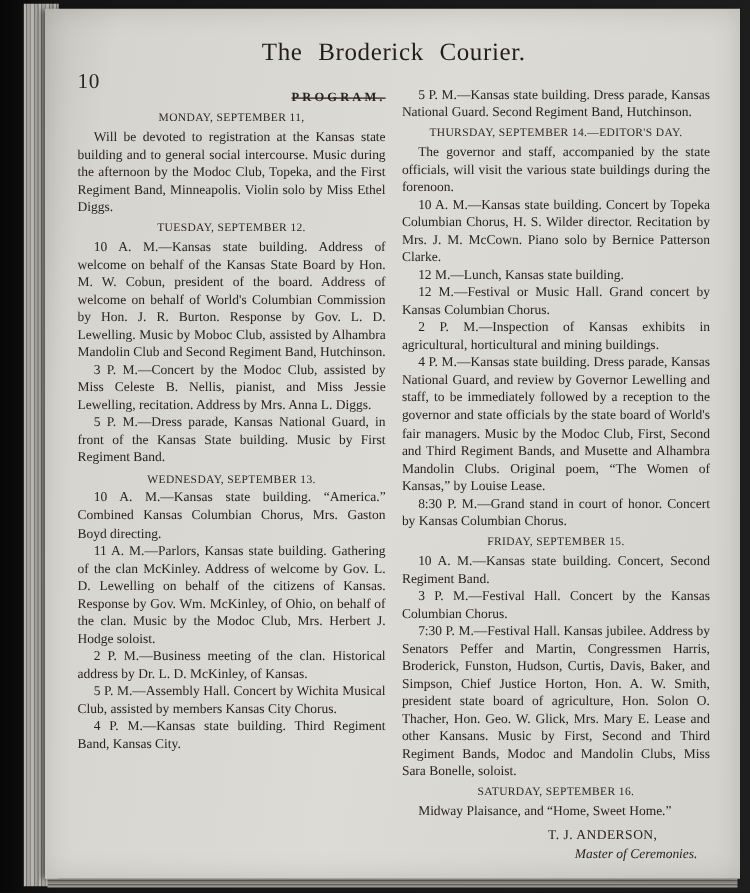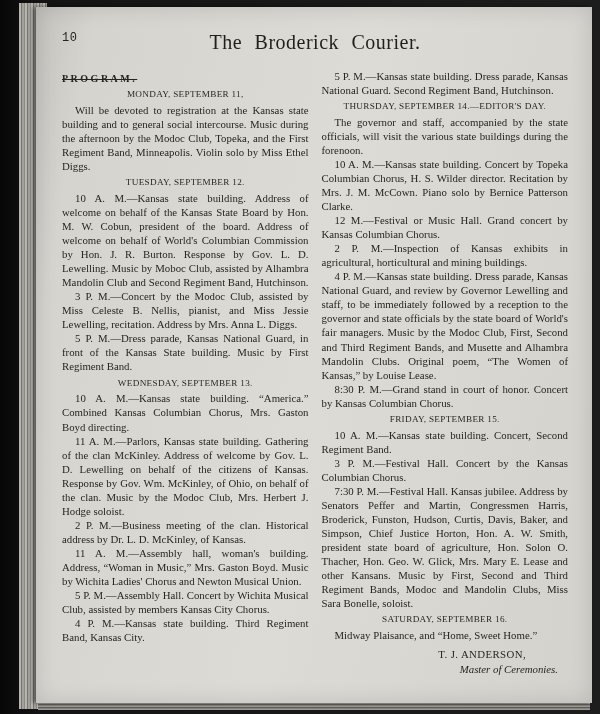--- a/index.html
+++ b/index.html
@@ -25,32 +25,32 @@
       #9b9994 0 1px, #5f5d58 1px 2px, #84827d 2px 3px);
   }
   .page {
     position:absolute; left:36px; top:7px; right:8px; bottom:11px;
     background:linear-gradient(100deg,#c5c3be 0,#d6d4cf 9%,#dddbd6 50%,#d4d2cd 100%);
     box-shadow:-3px 0 4px rgba(0,0,0,.45), inset 0 0 22px rgba(0,0,0,.13);
     padding:24px 24px 6px 26px;
     color:#28251f;
   }
   .page-header { position:relative; height:30px; margin-bottom:8px; }
-  .pageno { position:absolute; left:0; top:0; font-size:12px; letter-spacing:.5px;font-family:Liberation Mono, monospace; }
+  .pageno { position:absolute; left:0; top:24px; font-size:17px; letter-spacing:.5px; }
   .masthead {
     text-align:center; font-weight:normal; font-size:20px;
     word-spacing:7px; letter-spacing:.5px; color:#221f1a;
   }
   .columns { display:flex; gap:13px; }
   .col { flex:1; min-width:0; font-size:10.8px; line-height:1.3; text-align:justify; }
   .article-title {
     font-size:11px; font-weight:bold; text-align:center;
     line-height:1.3; margin:0 4px 4px;
   }
-  .program-row { text-align:left; margin:2px 0 2px; }
+  .program-row { text-align:right; margin:2px 0 2px; }
   .program {
     font-weight:bold; font-size:10px; letter-spacing:2.5px;
     text-decoration:line-through;
   }
   .day { text-align:center; font-size:9.2px; letter-spacing:.3px; margin:4px 0 2px; color:#2b2822; }
   .para { text-indent:13px; }
   .sign { text-align:right; padding-right:42px; margin-top:5px; letter-spacing:.4px; }
   .sign-italic { text-align:right; padding-right:10px; margin-top:1px; font-style:italic; }
 </style>
 </head>
@@ -76,30 +76,30 @@
         <p class="day">MONDAY, SEPTEMBER 11,</p>
         <p class="para">Will be devoted to registration at the Kansas state building and to general social intercourse. Music during the afternoon by the Modoc Club, Topeka, and the First Regiment Band, Minneapolis. Violin solo by Miss Ethel Diggs.</p>
         <p class="day">TUESDAY, SEPTEMBER 12.</p>
         <p class="para">10 A. M.—Kansas state building. Address of welcome on behalf of the Kansas State Board by Hon. M. W. Cobun, president of the board. Address of welcome on behalf of World's Columbian Commission by Hon. J. R. Burton. Response by Gov. L. D. Lewelling. Music by Moboc Club, assisted by Alhambra Mandolin Club and Second Regiment Band, Hutchinson.</p>
         <p class="para">3 P. M.—Concert by the Modoc Club, assisted by Miss Celeste B. Nellis, pianist, and Miss Jessie Lewelling, recitation. Address by Mrs. Anna L. Diggs.</p>
         <p class="para">5 P. M.—Dress parade, Kansas National Guard, in front of the Kansas State building. Music by First Regiment Band.</p>
         <p class="day">WEDNESDAY, SEPTEMBER 13.</p>
         <p class="para">10 A. M.—Kansas state building. “America.” Combined Kansas Columbian Chorus, Mrs. Gaston Boyd directing.</p>
         <p class="para">11 A. M.—Parlors, Kansas state building. Gathering of the clan McKinley. Address of welcome by Gov. L. D. Lewelling on behalf of the citizens of Kansas. Response by Gov. Wm. McKinley, of Ohio, on behalf of the clan. Music by the Modoc Club, Mrs. Herbert J. Hodge soloist.</p>
         <p class="para">2 P. M.—Business meeting of the clan. Historical address by Dr. L. D. McKinley, of Kansas.</p>
-        <p class="para">11 A. M.—Assembly hall, woman's building. Address, “Woman in Music,” Mrs. Gaston Boyd. Music by Wichita Ladies' Chorus and Newton Musical Union.</p>
         <p class="para">5 P. M.—Assembly Hall. Concert by Wichita Musical Club, assisted by members Kansas City Chorus.</p>
         <p class="para">4 P. M.—Kansas state building. Third Regiment Band, Kansas City.</p>
       </div>
 
       <div class="col">
         <p class="para">5 P. M.—Kansas state building. Dress parade, Kansas National Guard. Second Regiment Band, Hutchinson.</p>
         <p class="day">THURSDAY, SEPTEMBER 14.—EDITOR'S DAY.</p>
         <p class="para">The governor and staff, accompanied by the state officials, will visit the various state buildings during the forenoon.</p>
         <p class="para">10 A. M.—Kansas state building. Concert by Topeka Columbian Chorus, H. S. Wilder director. Recitation by Mrs. J. M. McCown. Piano solo by Bernice Patterson Clarke.</p>
+        <p class="para">12 M.—Lunch, Kansas state building.</p>
         <p class="para">12 M.—Festival or Music Hall. Grand concert by Kansas Columbian Chorus.</p>
         <p class="para">2 P. M.—Inspection of Kansas exhibits in agricultural, horticultural and mining buildings.</p>
         <p class="para">4 P. M.—Kansas state building. Dress parade, Kansas National Guard, and review by Governor Lewelling and staff, to be immediately followed by a reception to the governor and state officials by the state board of World's fair managers. Music by the Modoc Club, First, Second and Third Regiment Bands, and Musette and Alhambra Mandolin Clubs. Original poem, “The Women of Kansas,” by Louise Lease.</p>
         <p class="para">8:30 P. M.—Grand stand in court of honor. Concert by Kansas Columbian Chorus.</p>
         <p class="day">FRIDAY, SEPTEMBER 15.</p>
         <p class="para">10 A. M.—Kansas state building. Concert, Second Regiment Band.</p>
         <p class="para">3 P. M.—Festival Hall. Concert by the Kansas Columbian Chorus.</p>
         <p class="para">7:30 P. M.—Festival Hall. Kansas jubilee. Address by Senators Peffer and Martin, Congressmen Harris, Broderick, Funston, Hudson, Curtis, Davis, Baker, and Simpson, Chief Justice Horton, Hon. A. W. Smith, president state board of agriculture, Hon. Solon O. Thacher, Hon. Geo. W. Glick, Mrs. Mary E. Lease and other Kansans. Music by First, Second and Third Regiment Bands, Modoc and Mandolin Clubs, Miss Sara Bonelle, soloist.</p>
         <p class="day">SATURDAY, SEPTEMBER 16.</p>
         <p class="para">Midway Plaisance, and “Home, Sweet Home.”</p>

